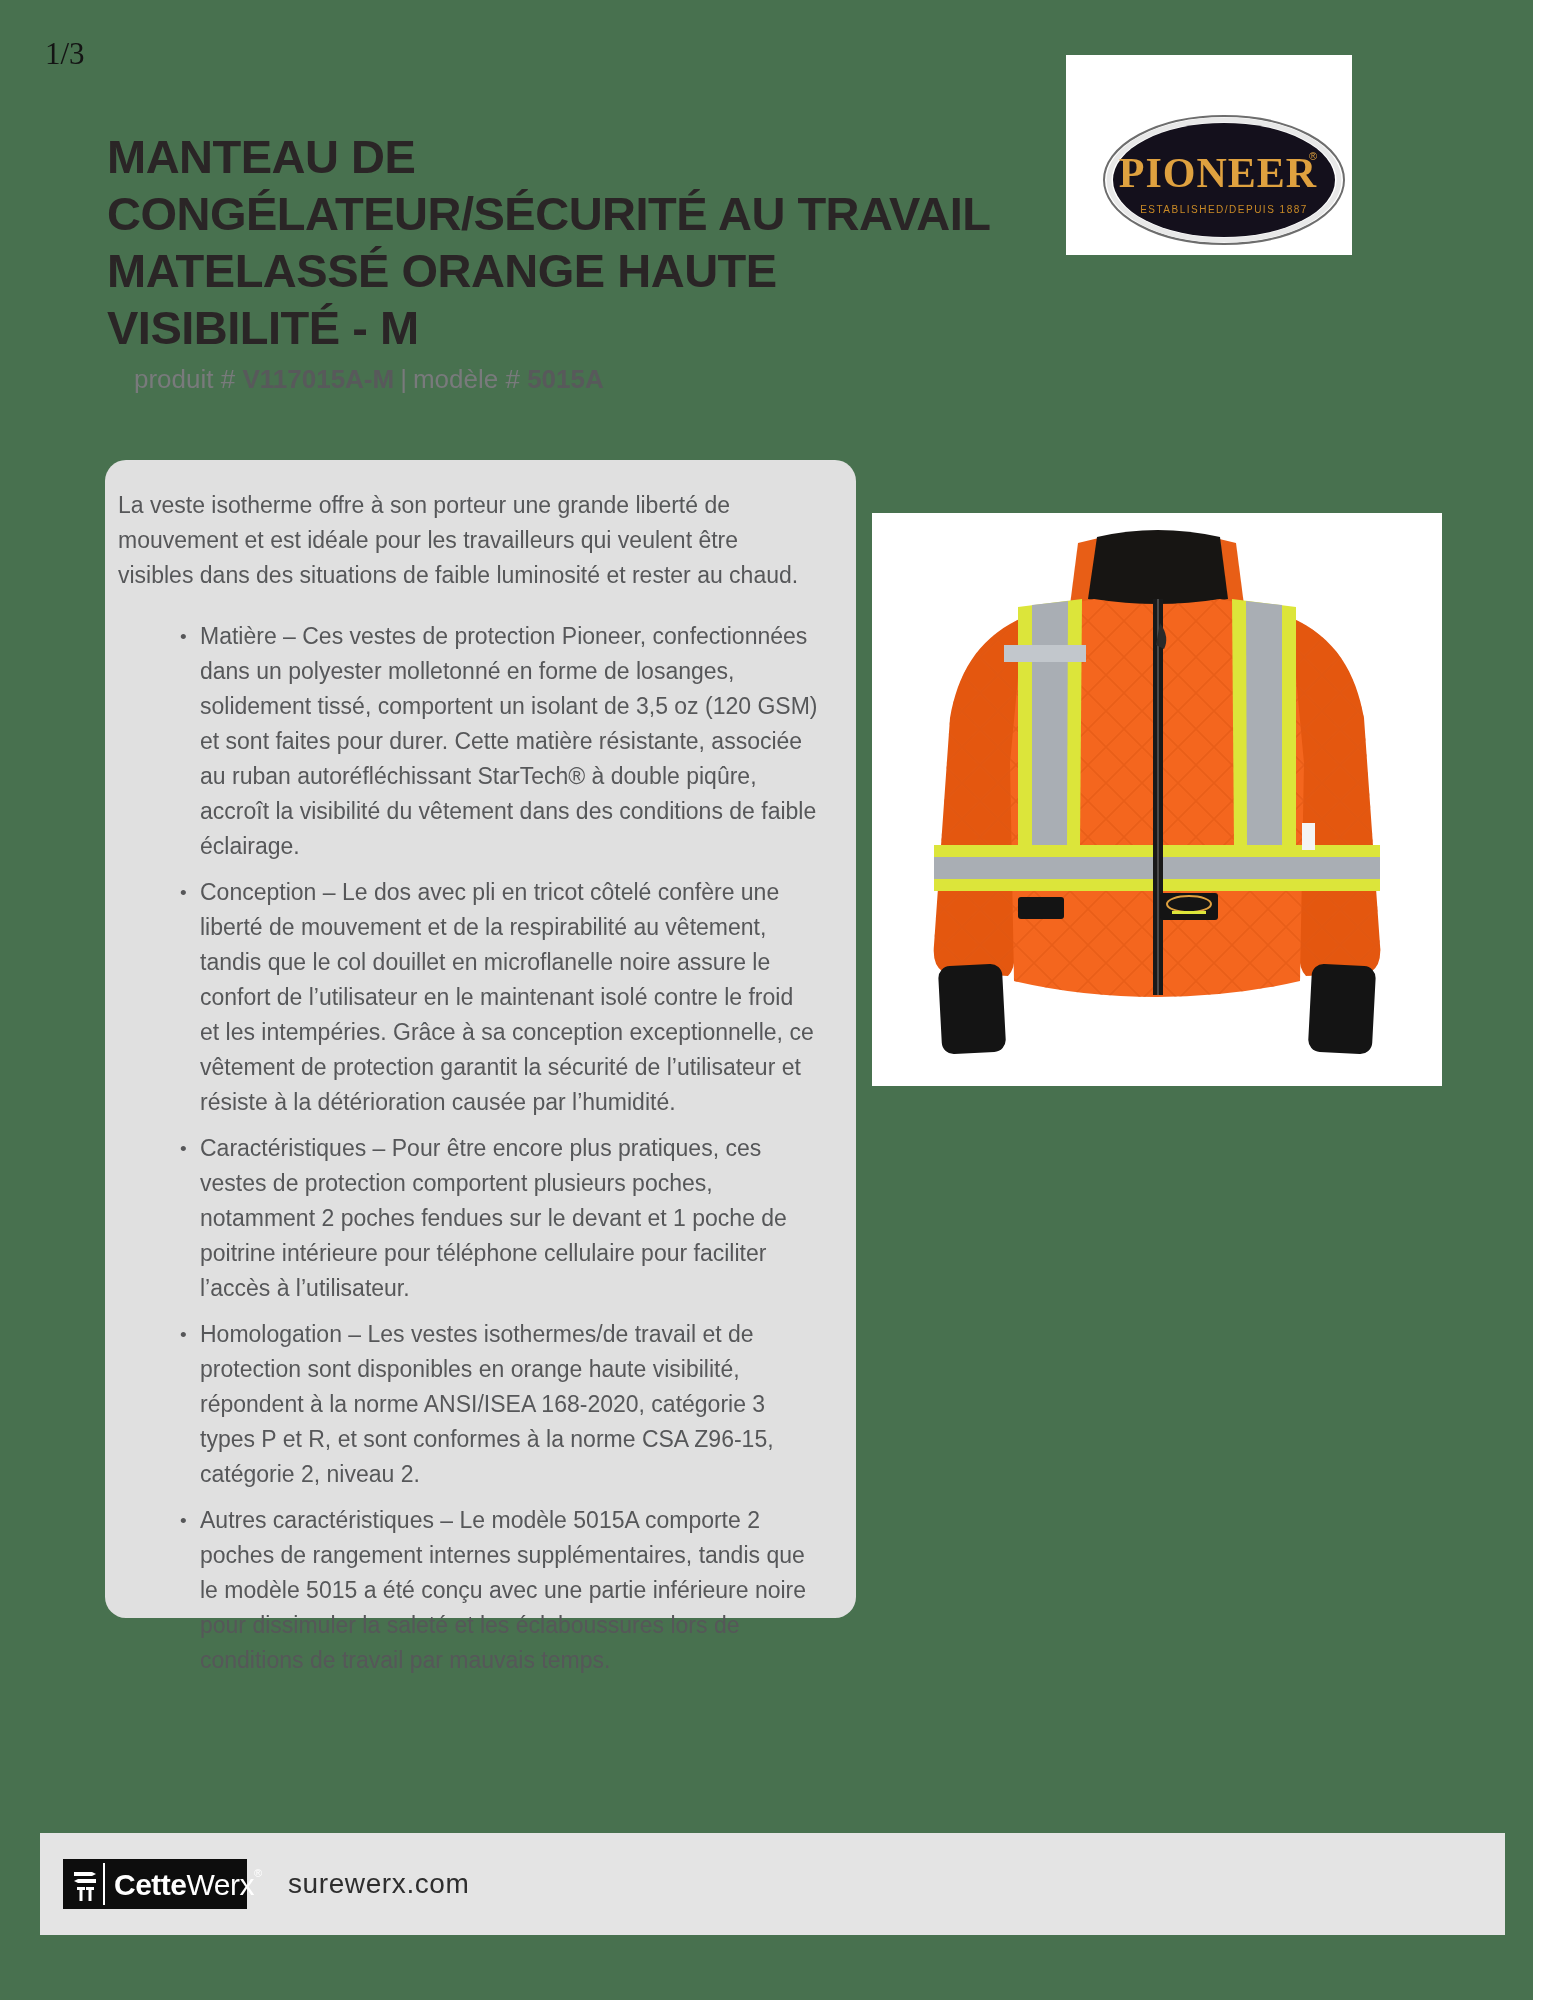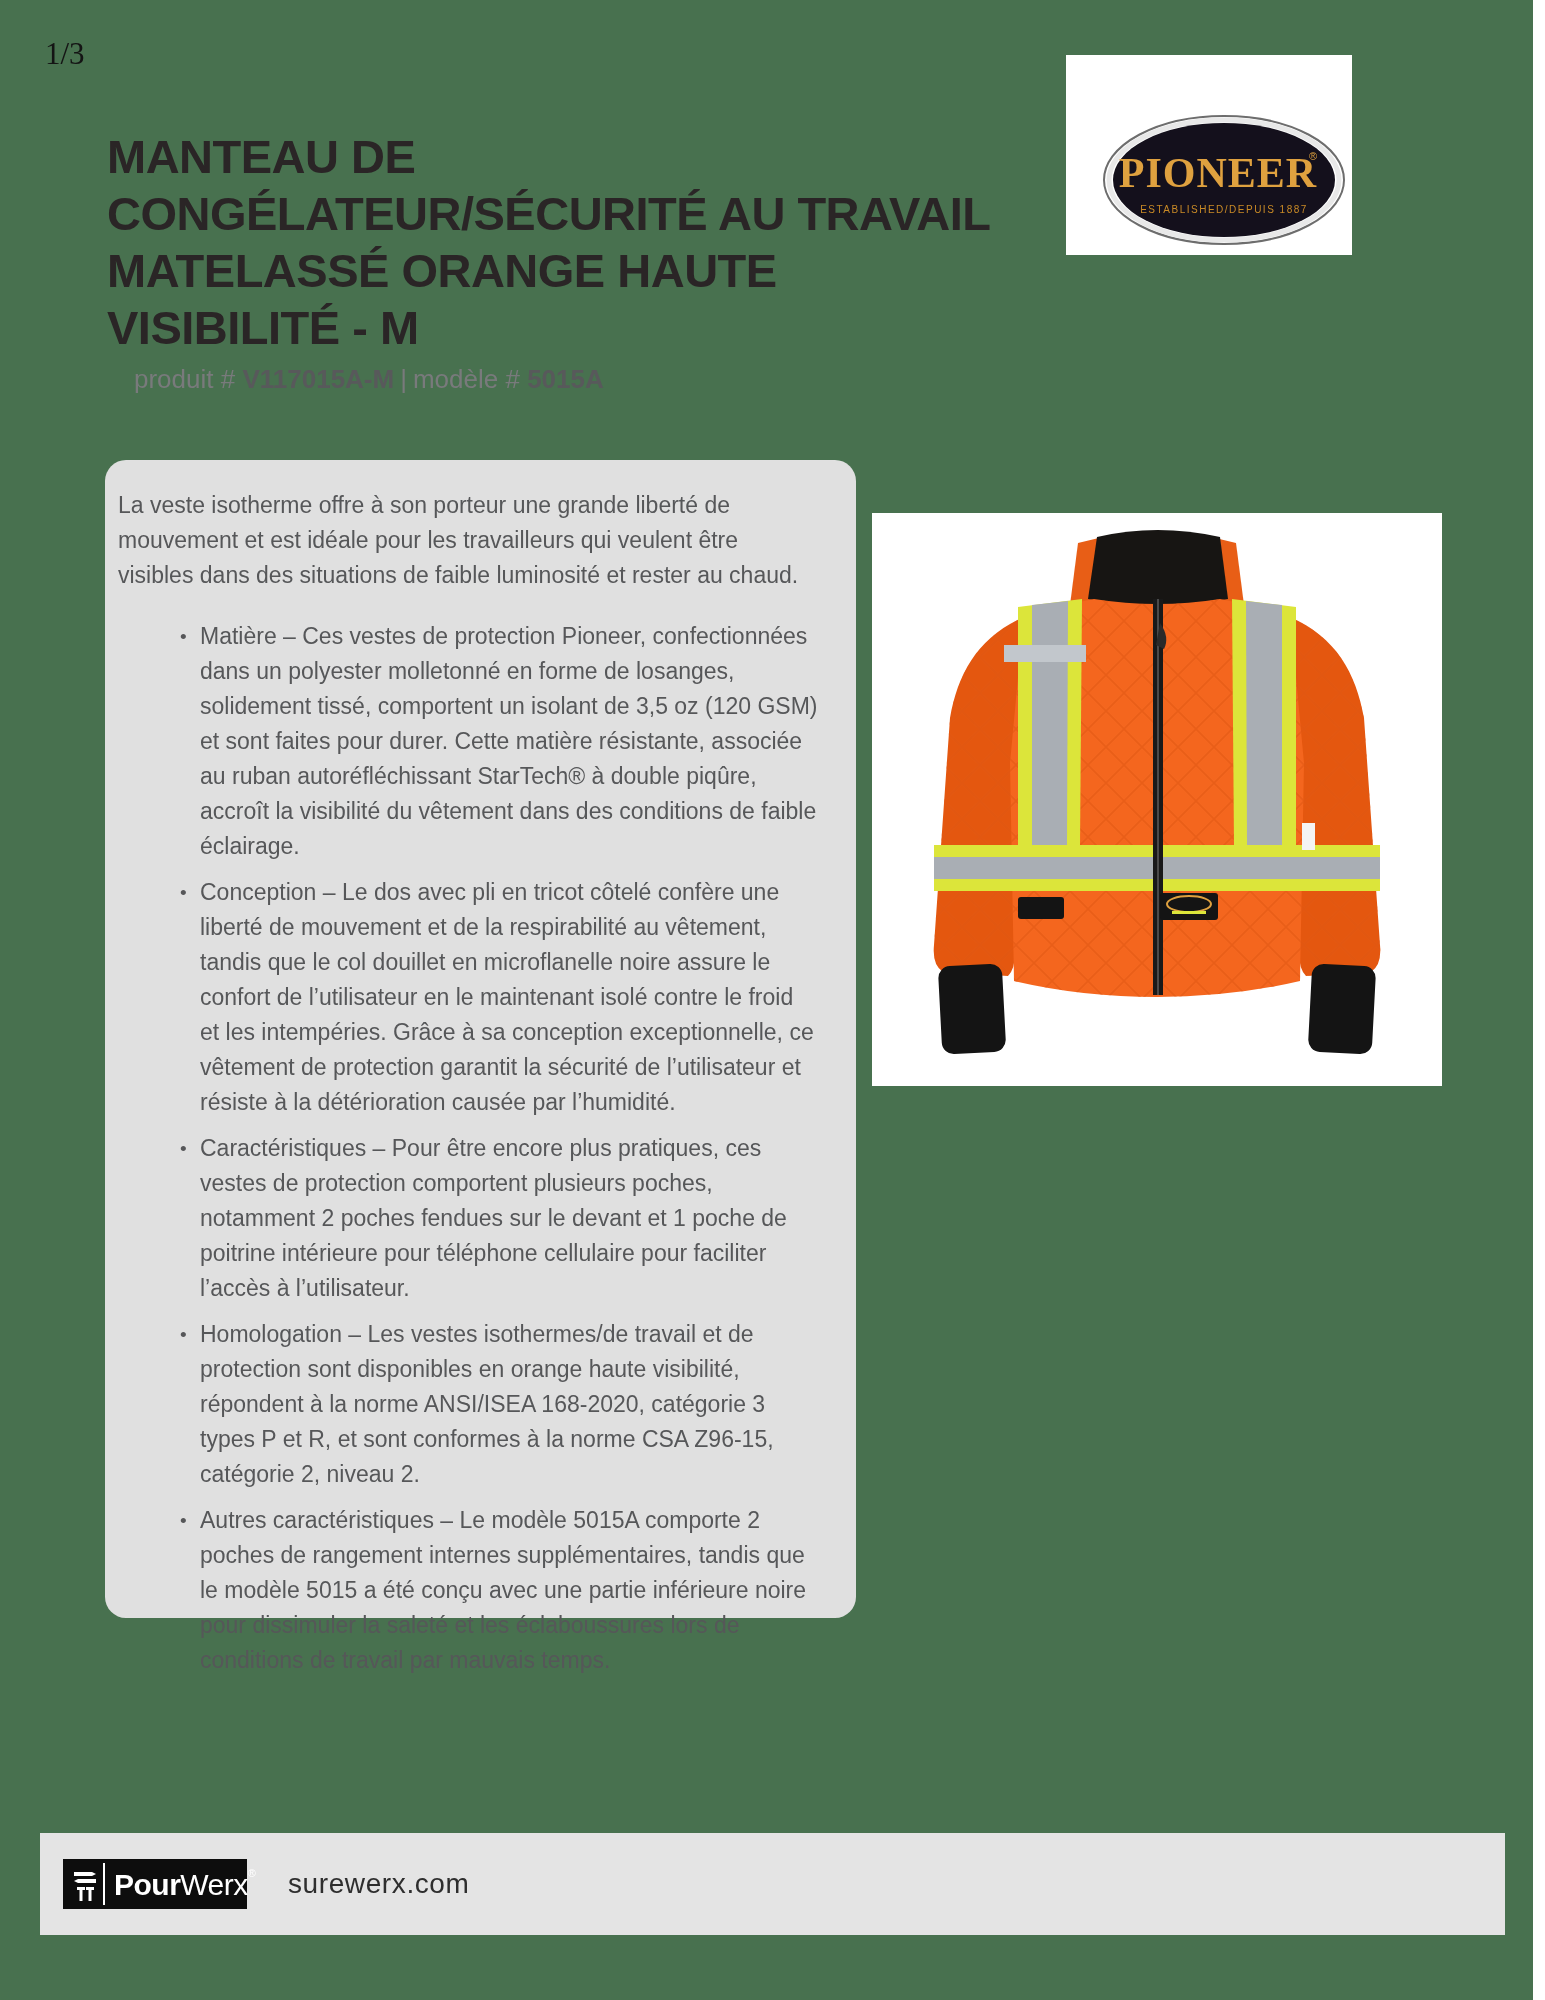--- a/index.html
+++ b/index.html
@@ -180,18 +180,18 @@
   <div class="footer-bar">
     <div class="sw-logo">
       <span class="sw-icon">
         <svg width="26" height="38" viewBox="0 0 26 38">
           <path d="M2,7 L20,7 L24,9 L20,11 L2,11 Z" fill="#ffffff"></path>
           <path d="M24,14 L6,14 L2,16 L6,18 L24,18 Z" fill="#ffffff"></path>
           <path d="M5,22 L13,22 L13,25 L10.5,25 L10.5,36 L7.5,36 L7.5,25 L5,25 Z" fill="#ffffff"></path>
           <path d="M14,22 L22,22 L22,25 L19.5,25 L19.5,36 L16.5,36 L16.5,25 L14,25 Z" fill="#ffffff"></path>
         </svg>
       </span>
-      <span class="sw-text"><span class="bold">Pour</span><span class="light">Werx</span><sup>®</sup></span>
+      <span class="sw-text"><span class="bold">Cette</span><span class="light">Werx</span><sup>®</sup></span>
     </div>
     <div class="site">surewerx.com</div>
   </div>
 
 </div>
 
 </body></html>

